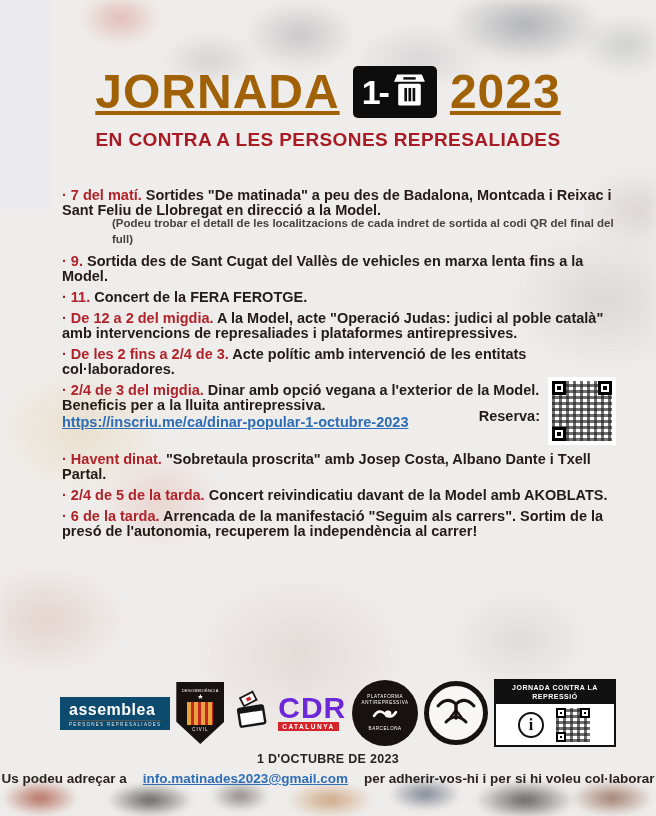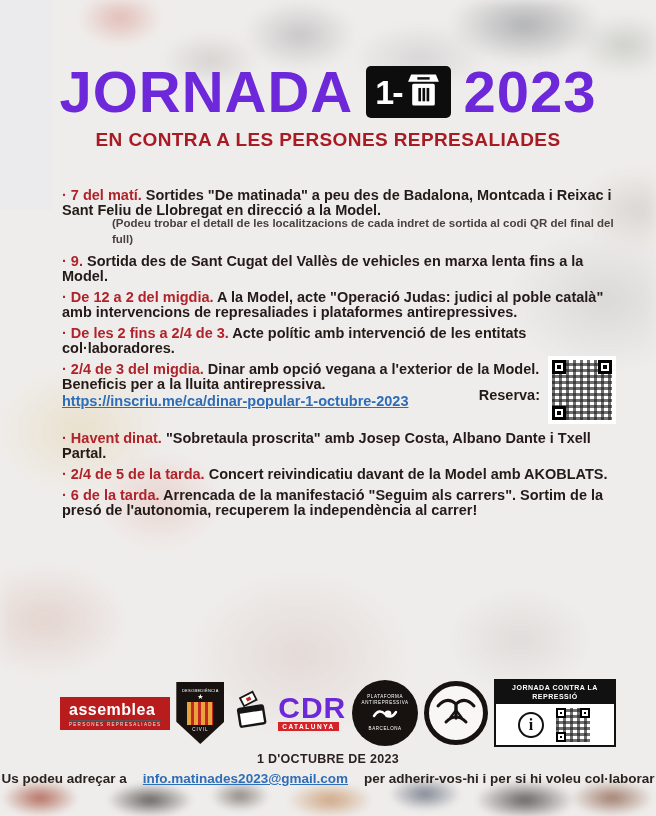--- a/index.html
+++ b/index.html
@@ -32,21 +32,21 @@
       radial-gradient(62px 24px at 150px 22px, rgba(58,54,50,.9), transparent 70%),
       radial-gradient(42px 22px at 240px 18px, rgba(96,88,82,.8), transparent 70%),
       radial-gradient(62px 26px at 330px 22px, rgba(188,126,72,.75), transparent 70%),
       radial-gradient(52px 24px at 425px 16px, rgba(74,84,104,.8), transparent 70%),
       radial-gradient(72px 28px at 525px 22px, rgba(48,46,44,.85), transparent 70%),
       radial-gradient(60px 26px at 612px 20px, rgba(124,72,50,.8), transparent 70%);}
 
   
   .header{position:absolute;top:66px;left:0;right:0;text-align:center;}
   .title-row{display:flex;justify-content:center;align-items:center;gap:13px;}
-  .title-word{font-size:58px;font-weight:bold;color:#6d28d9;letter-spacing:1px;line-height:52px;}
+  .title-word{font-size:48px;font-weight:bold;color:#a16207;letter-spacing:1px;line-height:52px;text-decoration:underline;}
   .badge{background:#0d0d0d;border-radius:5px;height:52px;padding:0 9px;
          display:flex;align-items:center;gap:3px;}
   .badge-text{color:#fff;font-size:34px;font-weight:bold;letter-spacing:-2px;line-height:52px;}
   .subtitle{margin-top:11px;font-size:19px;font-weight:bold;color:#a81b24;letter-spacing:.4px;}
 
   
   .content{position:absolute;top:188px;left:62px;width:554px;}
   .item{font-size:14.5px;line-height:15px;font-weight:bold;color:#241b19;margin:0 0 6px 0;}
   .time{color:#b0232a;}
   .note{font-size:11.5px;font-weight:bold;color:#4a413e;line-height:16px;margin:-3px 0 7px 50px;}
@@ -64,21 +64,21 @@
       repeating-linear-gradient(0deg, rgba(10,10,10,.65) 0 3px, transparent 3px 6px),
       repeating-linear-gradient(90deg, rgba(10,10,10,.65) 0 3px, transparent 3px 7px),
       repeating-linear-gradient(45deg, rgba(255,255,255,.55) 0 4px, transparent 4px 9px);}
   .finder{position:absolute;width:14px;height:14px;border:3px solid #000;background:#fff;box-sizing:border-box;}
   .finder::after{content:"";position:absolute;inset:2px;background:#000;}
   .f-tl{top:4px;left:4px;} .f-tr{top:4px;right:4px;} .f-bl{bottom:4px;left:4px;}
 
   
   .logos{position:absolute;top:676px;left:60px;right:40px;height:74px;
          display:flex;justify-content:space-between;align-items:center;}
-  .logo-assemblea{background:#b91c1c;color:#fff;padding:4px 9px 3px;text-align:left;}
+  .logo-assemblea{background:#0c4a6e;color:#fff;padding:4px 9px 3px;text-align:left;}
   .assemblea-main{font-size:16px;font-weight:bold;letter-spacing:.5px;line-height:17px;}
   .assemblea-sub{font-size:4.5px;letter-spacing:1.3px;text-transform:uppercase;
                  color:#e5e5e5;border-top:1px solid #555;margin-top:2px;padding-top:1px;}
   .logo-shield{width:48px;height:62px;background:#17120f;display:flex;flex-direction:column;
                align-items:center;padding-top:6px;box-sizing:border-box;
                clip-path:polygon(0 0,100% 0,100% 64%,50% 100%,0 64%);}
   .shield-top{color:#fff;font-size:4px;letter-spacing:.3px;}
   .shield-star{color:#fff;font-size:7px;line-height:8px;}
   .shield-stripes{width:26px;height:23px;margin-top:1px;
                   background:repeating-linear-gradient(90deg,#e8a33d 0 3.5px,#c4271f 3.5px 7px);}
@@ -151,20 +151,24 @@
       <span>Sortides "De matinada" a peu des de Badalona, Montcada i Reixac i Sant Feliu de Llobregat en direcció a la Model.</span>
     </p>
     <p class="note">(Podeu trobar el detall de les localitzacions de cada indret de sortida al codi QR del final del full)</p>
 
 
     <p class="item">
       <span class="time">· 9.</span>
       <span>Sortida des de Sant Cugat del Vallès de vehicles en marxa lenta fins a la Model.</span>
     </p>
 
+    <p class="item">
+      <span class="time">· 11.</span>
+      <span>Concert de la FERA FEROTGE.</span>
+    </p>
 
     <p class="item">
       <span class="time">· De 12 a 2 del migdia.</span>
       <span>A la Model, acte "Operació Judas: judici al poble català" amb intervencions de represaliades i plataformes antirepressives.</span>
     </p>
 
     <p class="item">
       <span class="time">· De les 2 fins a 2/4 de 3.</span>
       <span>Acte polític amb intervenció de les entitats col·laboradores.</span>
     </p>

